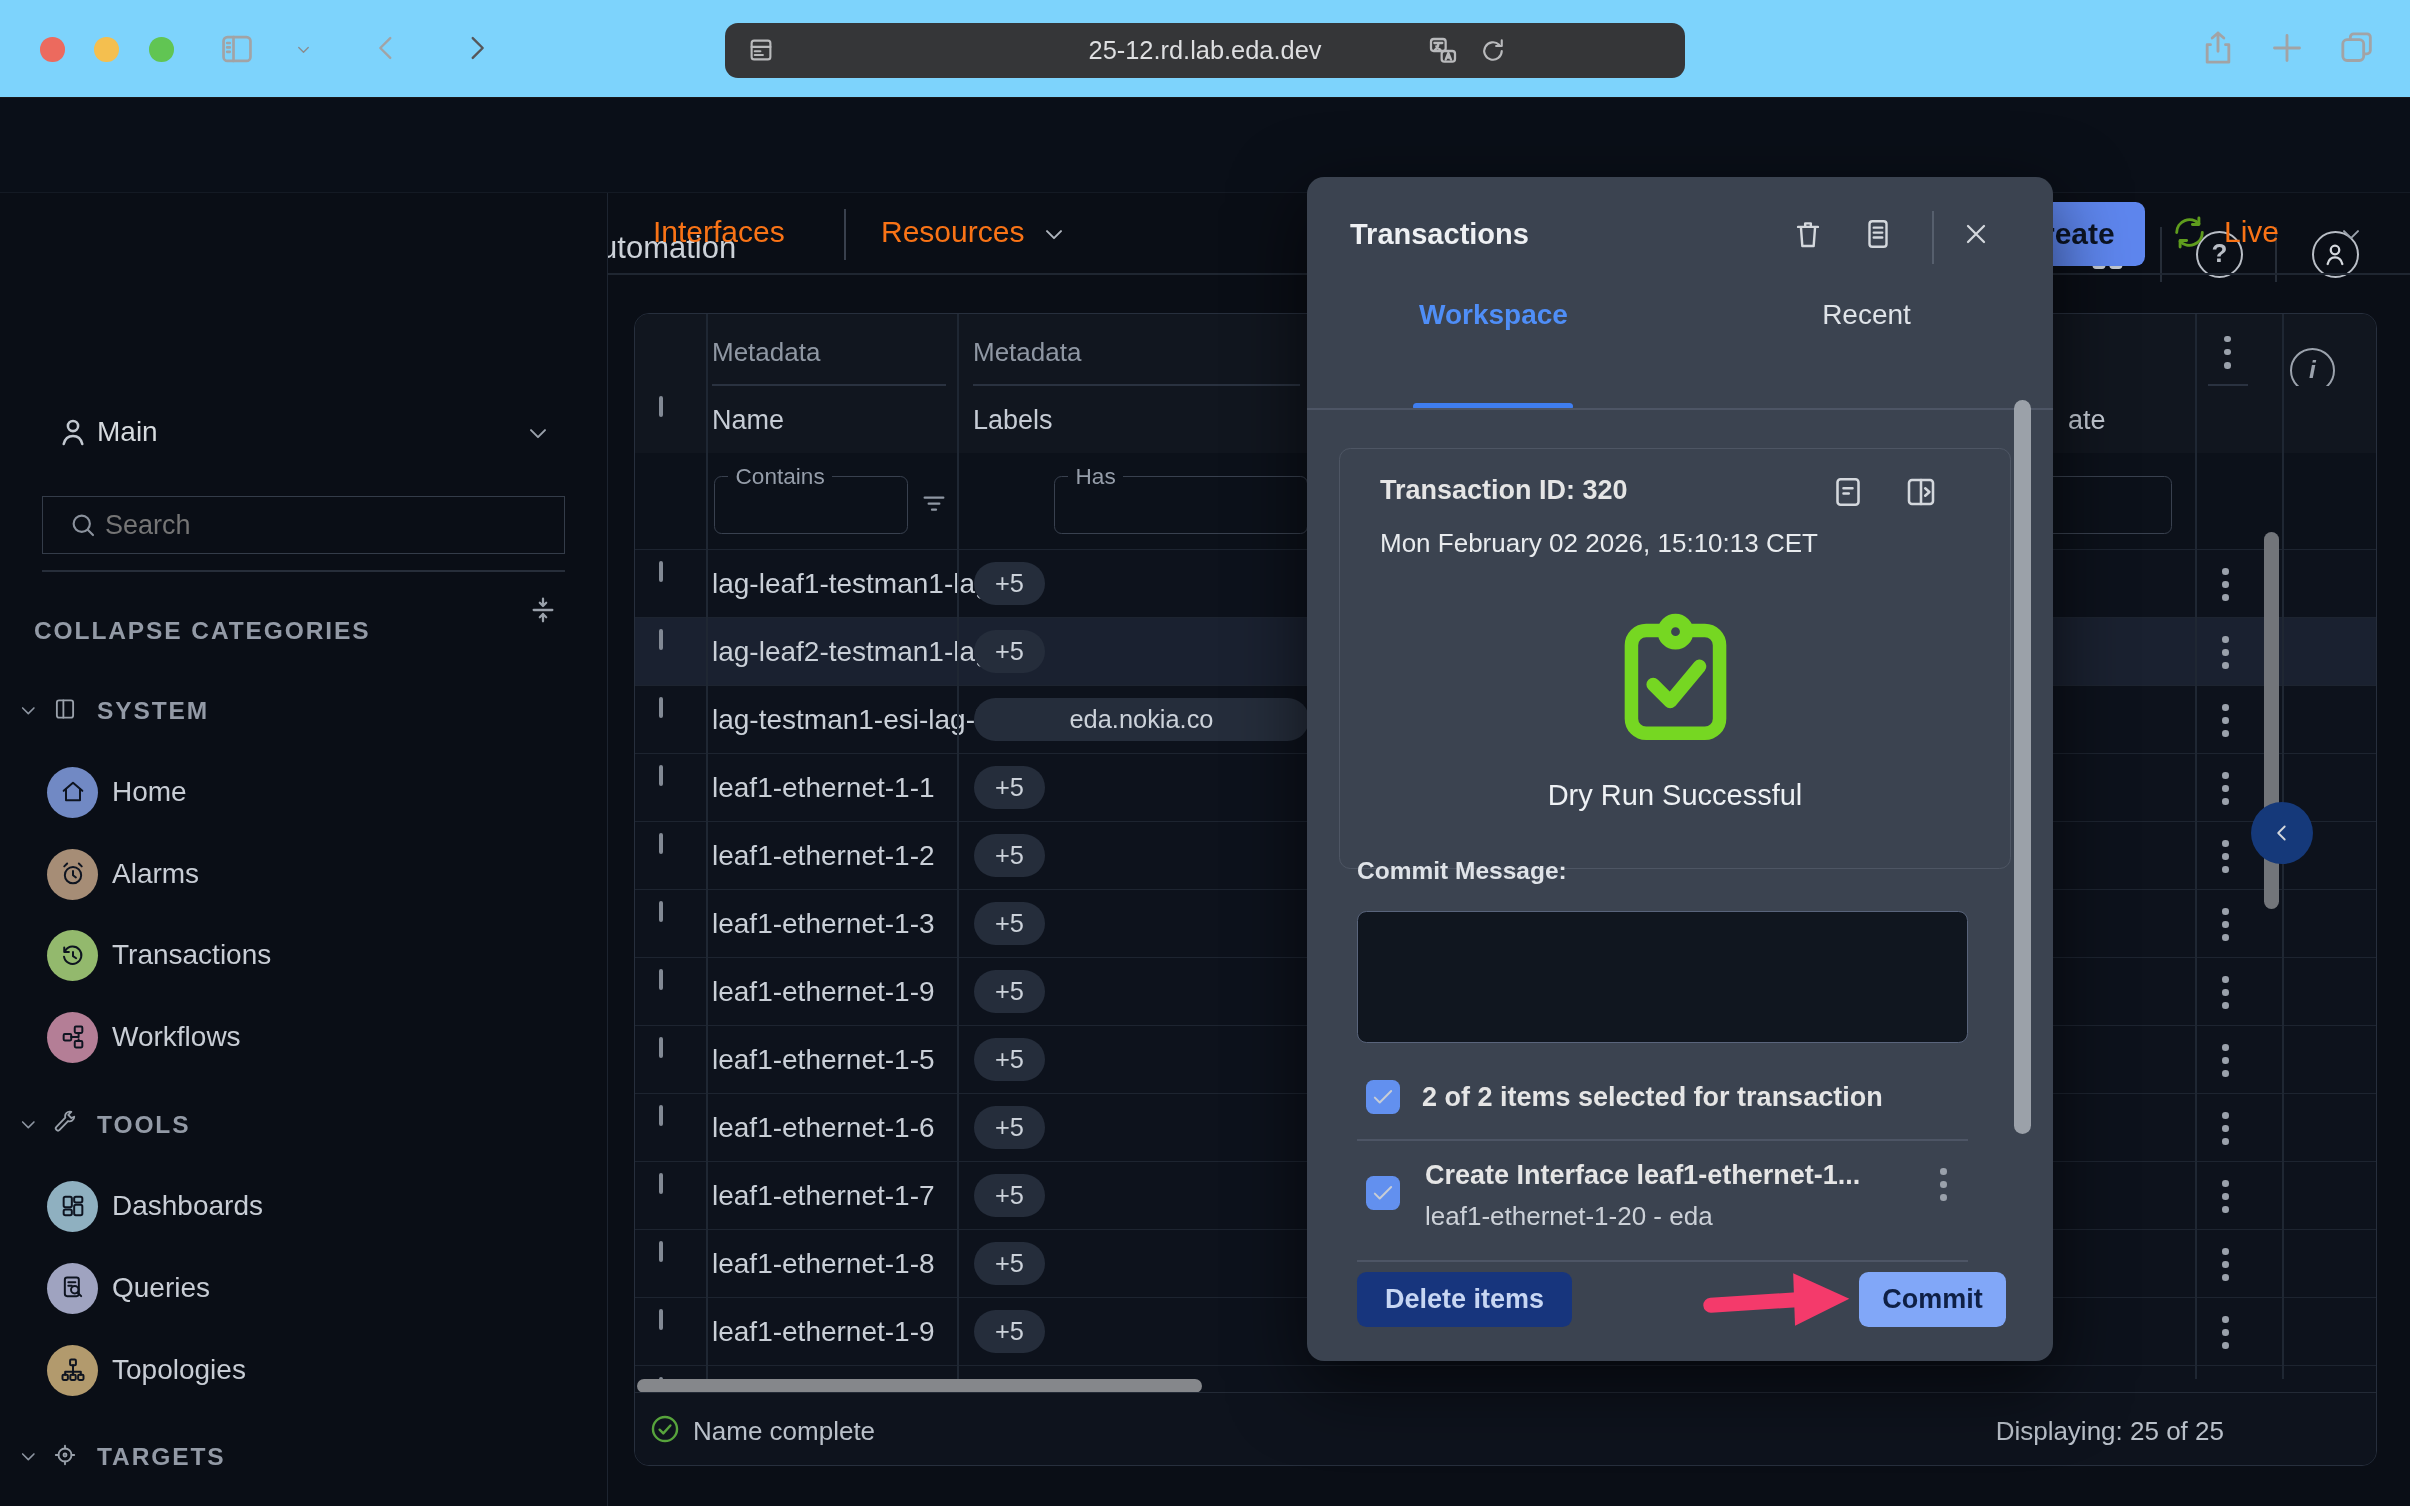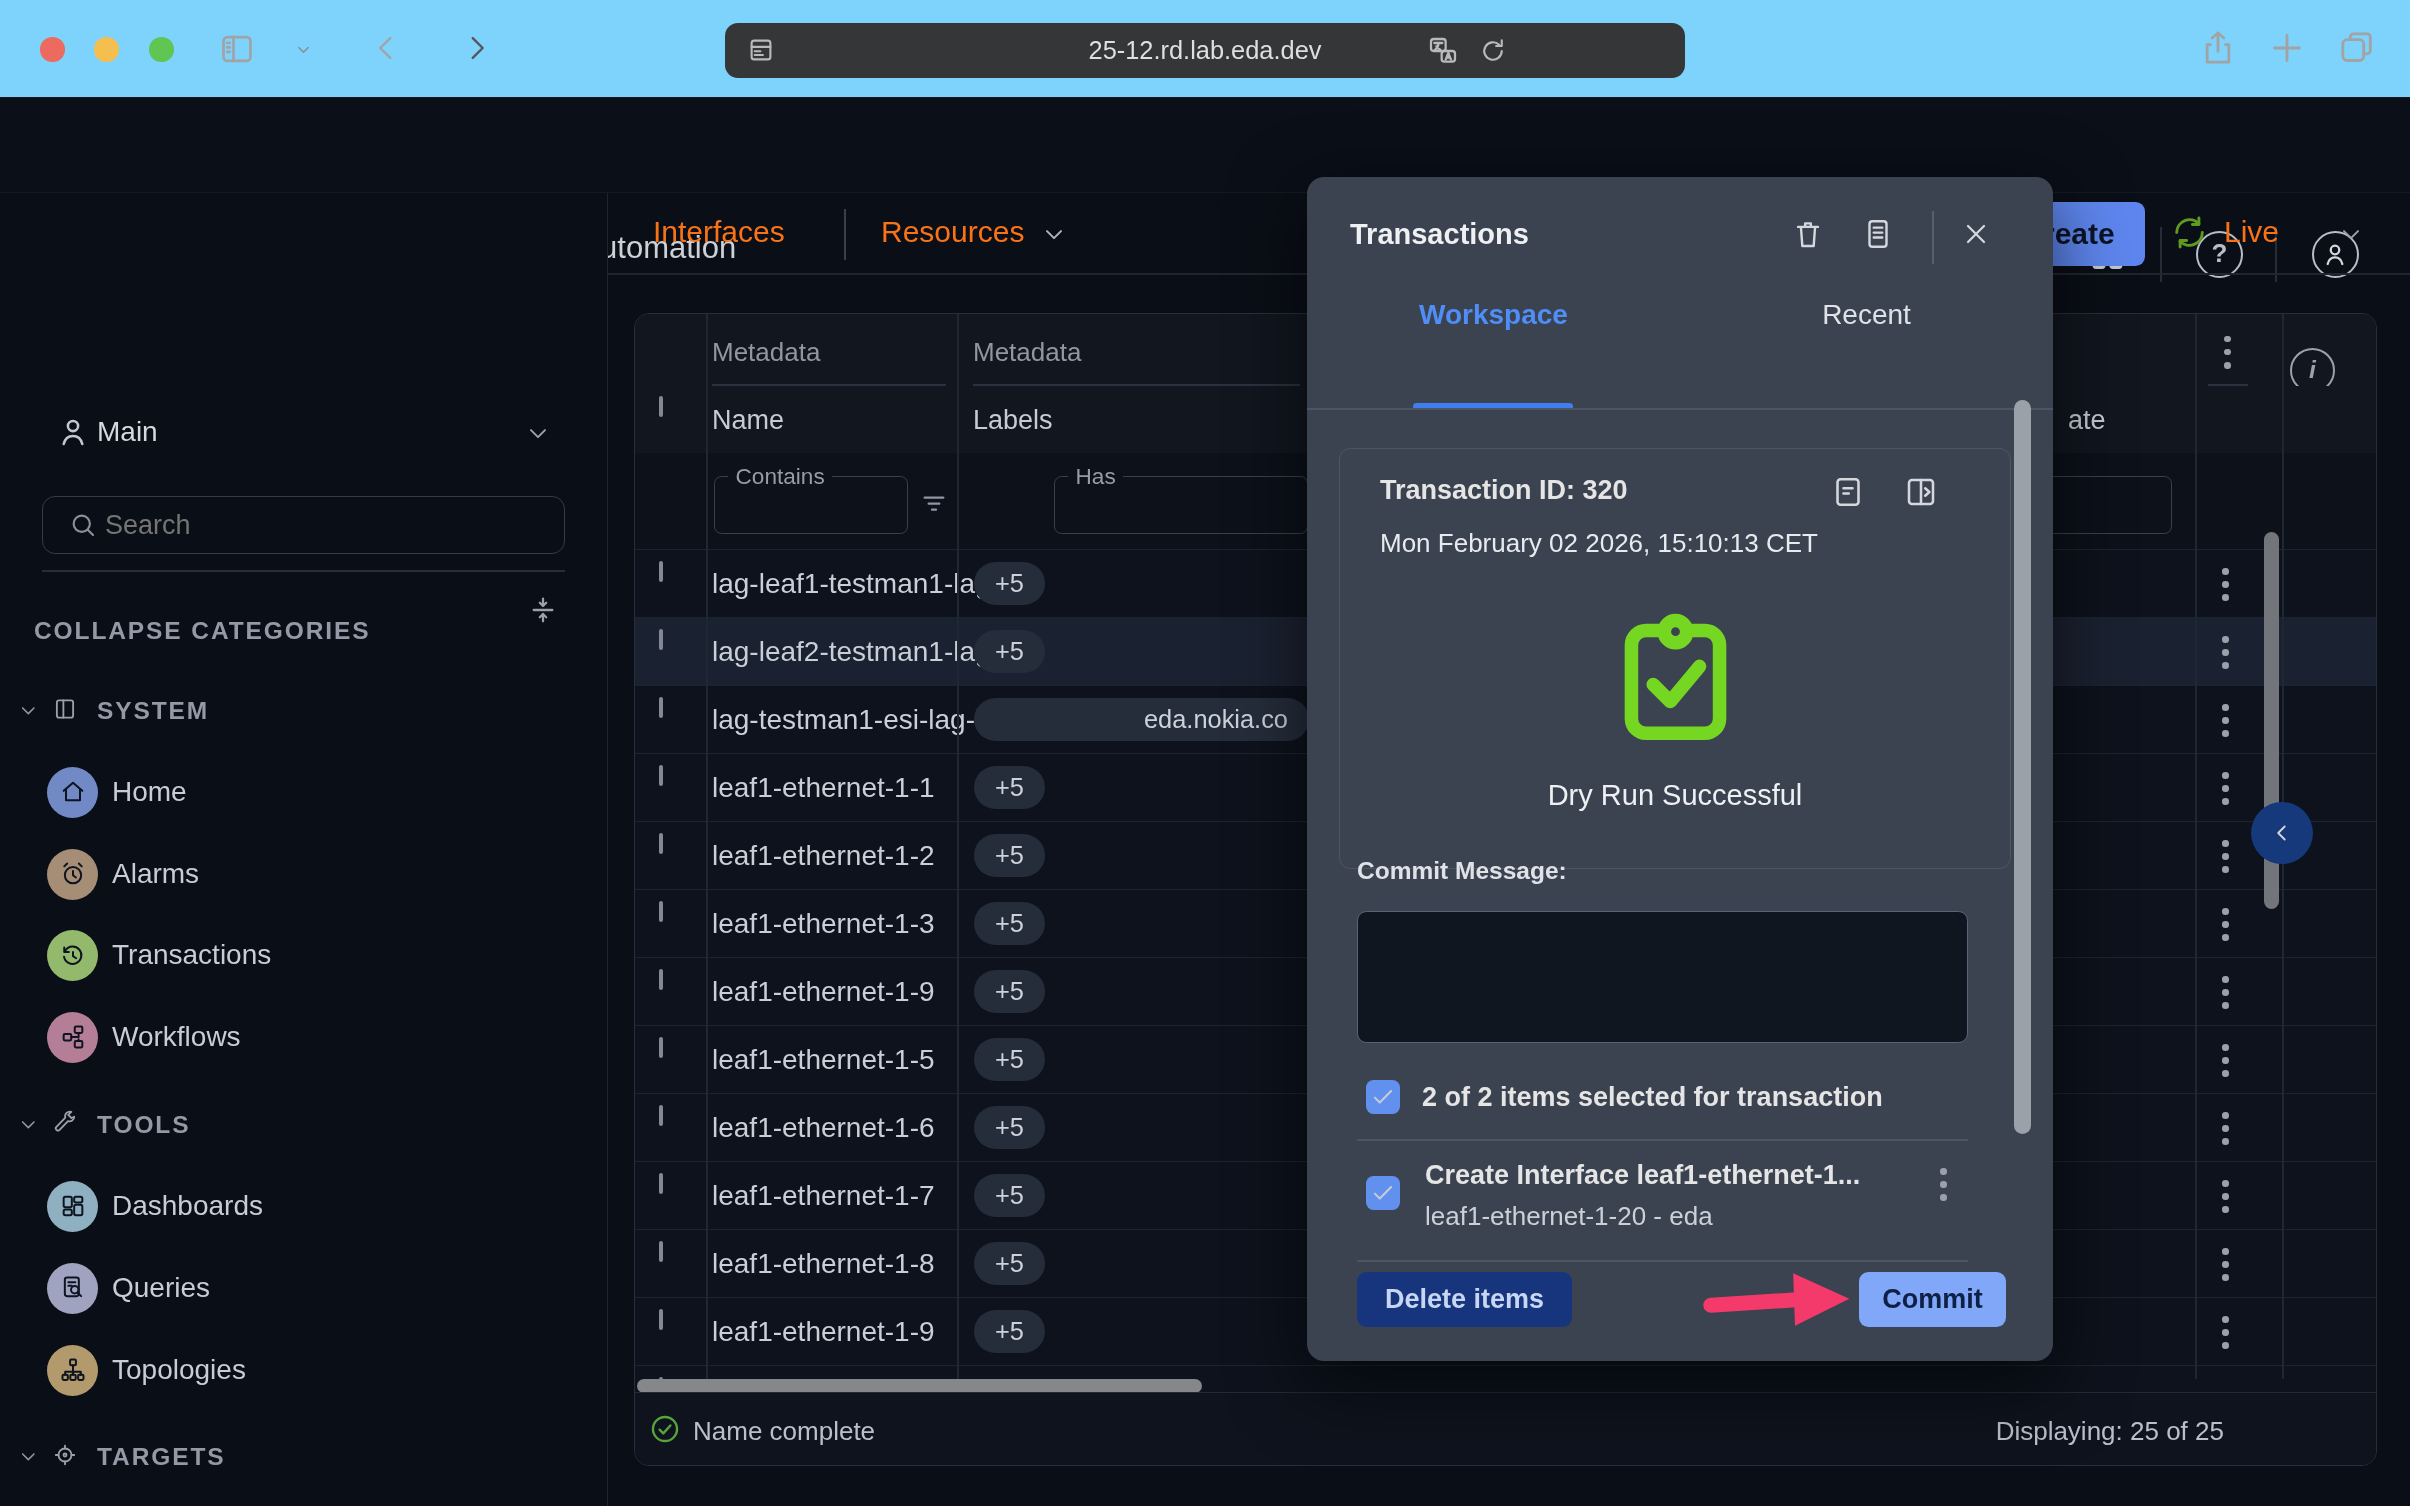--- a/index.html
+++ b/index.html
@@ -23,21 +23,21 @@
   .apptitle{position:absolute;left:395px;top:132px;font-size:31px;color:#ccd1d8;}
   .ctxbox{position:absolute;left:1388px;top:126px;width:563px;height:58px;background:#10151e;border-radius:11.3px;}
   .hdivider{position:absolute;top:129px;width:1.9px;height:55px;background:#262d38;}
   .ring{position:absolute;width:47px;height:47px;border:2.8px solid #b9bec6;border-radius:50%;color:#b9bec6;text-align:center;font-size:26px;line-height:41px;font-weight:bold;}
   
   .sidebar{position:absolute;left:0;top:193px;width:608px;height:1314px;border-right:1.9px solid #1d2430;background:#0a0e16;overflow:hidden;}
   .srow{position:absolute;left:0;width:603px;height:56px;}
   .slabel{font-size:28px;color:#c8cdd5;}
   .seclabel{font-size:24.5px;color:#939aa6;letter-spacing:1.9px;font-weight:bold;}
   .icirc{position:absolute;left:47px;width:51px;height:51px;border-radius:50%;display:flex;align-items:center;justify-content:center;color:#0e1420;}
-  .searchbox{position:absolute;left:42px;top:303px;width:523px;height:58px;border:1.9px solid #343c49;border-radius:13px;background:transparent;color:#7d8591;font-size:27px;padding-left:62px;outline:none;}
+  .searchbox{position:absolute;left:42px;top:303px;width:523px;height:58px;border:1.9px solid #343c49;border-radius:0;background:transparent;color:#7d8591;font-size:27px;padding-left:62px;outline:none;}
   .sdiv{position:absolute;left:42px;top:377px;width:523px;height:1.9px;background:#272e3a;}
   
   .toolbar-tab{position:absolute;top:215px;font-size:30px;color:#f97316;}
   .card{position:absolute;left:634px;top:313px;width:1743px;height:1153px;border:1.9px solid #272f3d;border-radius:15px;background:#0d121c;overflow:hidden;}
   .vline{position:absolute;top:0;width:1.9px;height:1065px;background:#1f2733;}
   .ghead{position:absolute;left:0;top:0;width:100%;height:72px;background:#11161f;}
   .ghead .gl{position:absolute;top:22.6px;font-size:26px;color:#8f97a3;}
   .gunder{position:absolute;top:70px;height:1.9px;background:#2a3240;}
   .shead{position:absolute;left:0;top:72px;width:100%;height:68px;background:#11161f;}
   .shead .cl{position:absolute;top:19px;font-size:27px;color:#c6ccd5;}
@@ -426,21 +426,21 @@
             <span class="badge" style="min-width:62px;">+5</span>
             <span class="kb kebab">
               <i></i>
               <i></i>
               <i></i>
             </span>
           </div>
           <div class="row">
             <span class="cbw"><span class="cb"></span></span>
             <span class="nm">lag-testman1-esi-lag-local</span>
-            <span class="badge" style="width:335px;text-align:right;">eda.nokia.co</span>
+            <span class="badge" style="width:335px;text-align:center;">eda.nokia.co</span>
             <span class="kb kebab">
               <i></i>
               <i></i>
               <i></i>
             </span>
           </div>
           <div class="row">
             <span class="cbw"><span class="cb"></span></span>
             <span class="nm">leaf1-ethernet-1-1</span>
             <span class="badge" style="min-width:62px;">+5</span>

